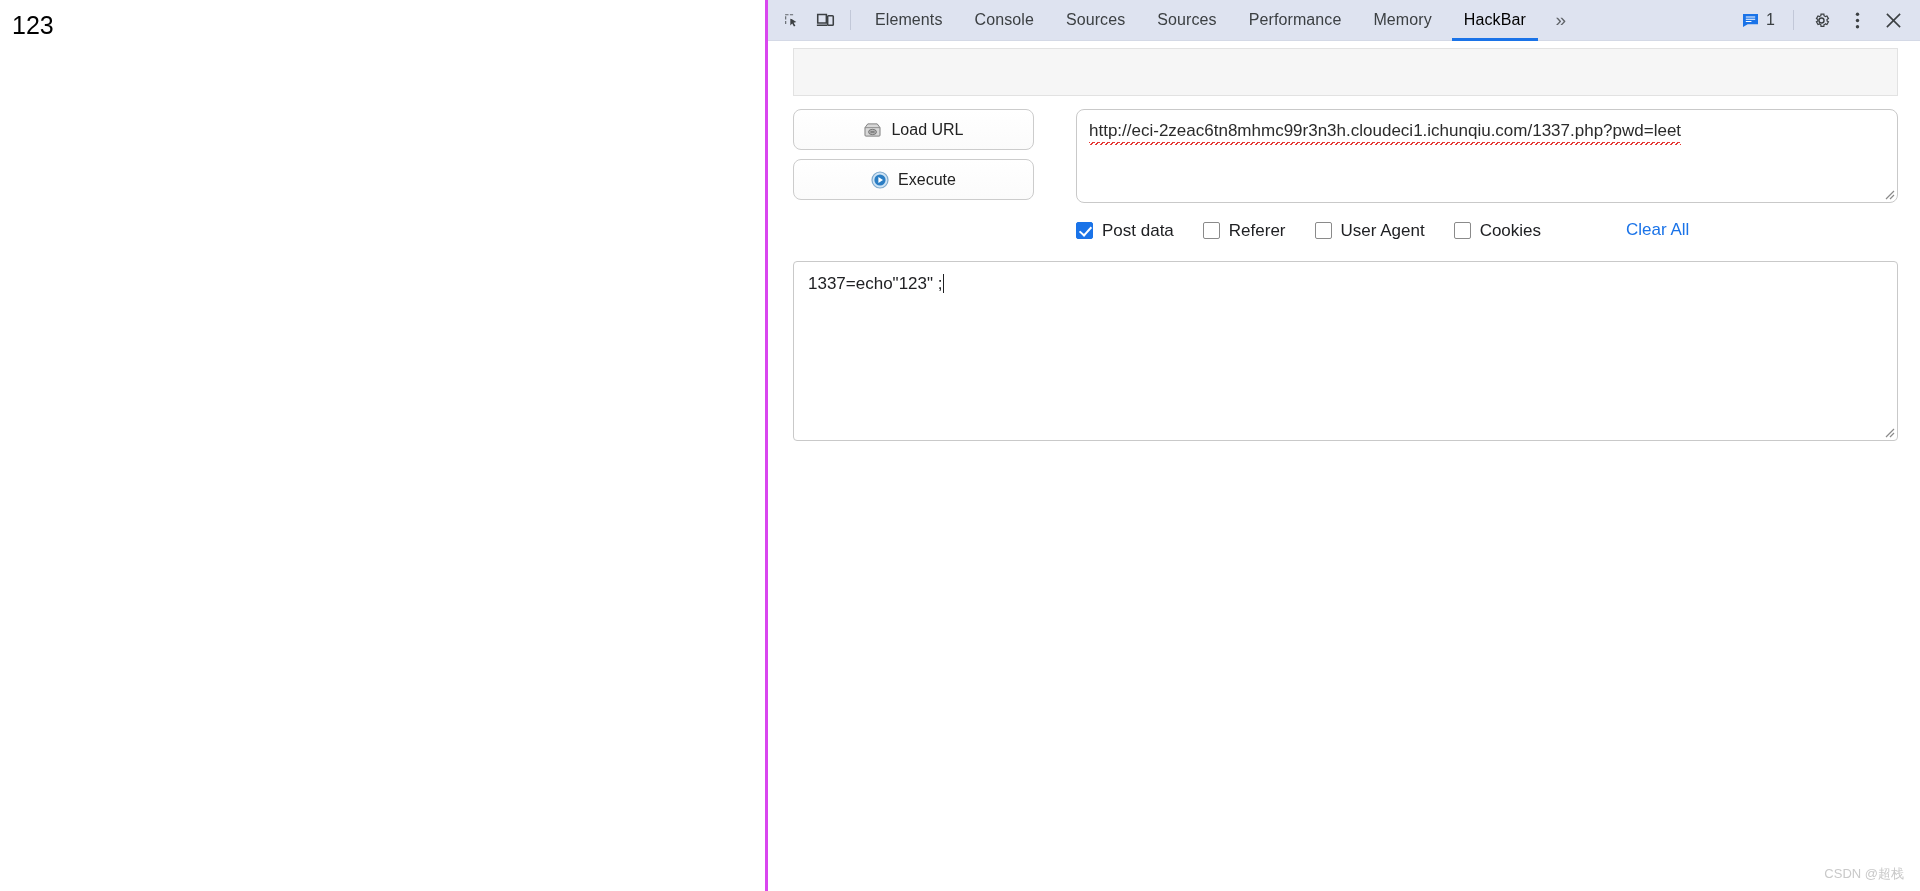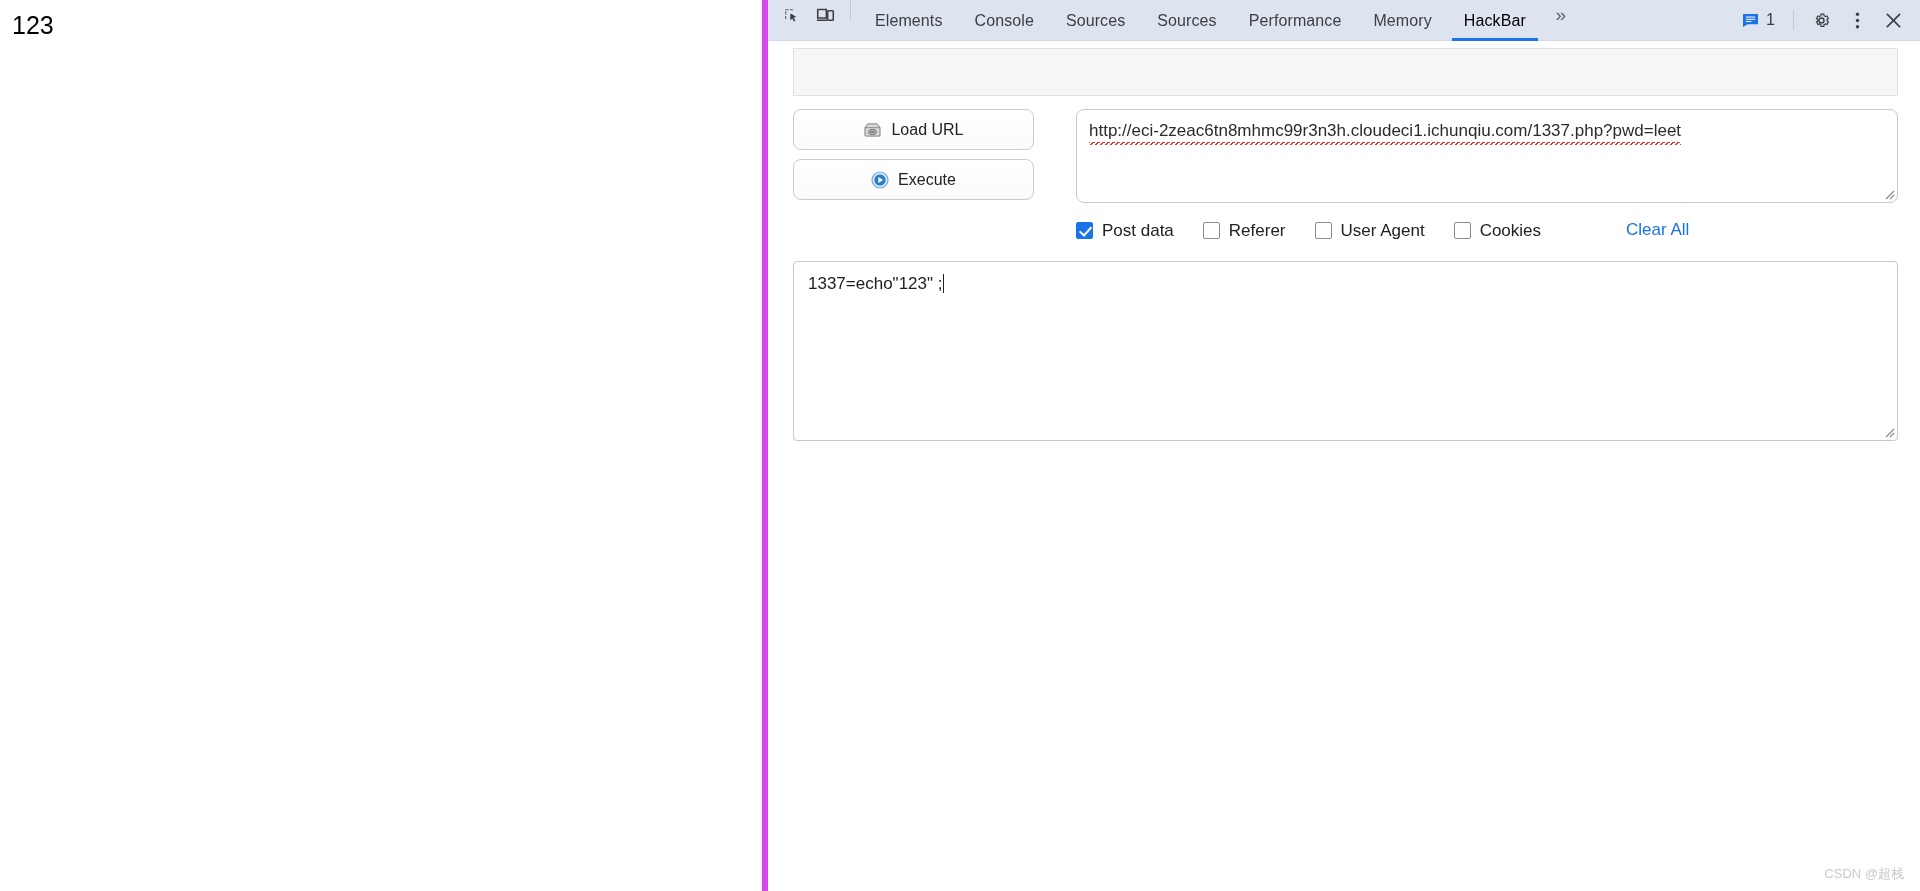--- a/index.html
+++ b/index.html
@@ -19,21 +19,21 @@
     background: #ffffff;
   }
 
   
   .page-pane {
     width: 768px;
     height: 891px;
     background: #ffffff;
     position: relative;
     flex: 0 0 768px;
-    border-right: 6px solid #d946ef;
+    border-right: 3px solid #d946ef;
   }
   .page-content {
     padding: 10px 12px;
     font-size: 25px;
     color: #000000;
     line-height: 1.2;
     font-family: "Liberation Sans", sans-serif;
   }
 
   
@@ -45,20 +45,21 @@
     flex-direction: column;
     position: relative;
     min-width: 0;
   }
 
   .dt-toolbar {
     height: 41px;
     flex: 0 0 41px;
     background: #dee3f0;
     display: flex;
+    align-items: center;
     padding: 0 10px 0 6px;
     position: relative;
     border-bottom: 1px solid #d4d9e6;
   }
 
   .tb-icon-btn {
     width: 34px; height: 30px;
     display: flex; align-items: center; justify-content: center;
     cursor: pointer;
     border-radius: 3px;

